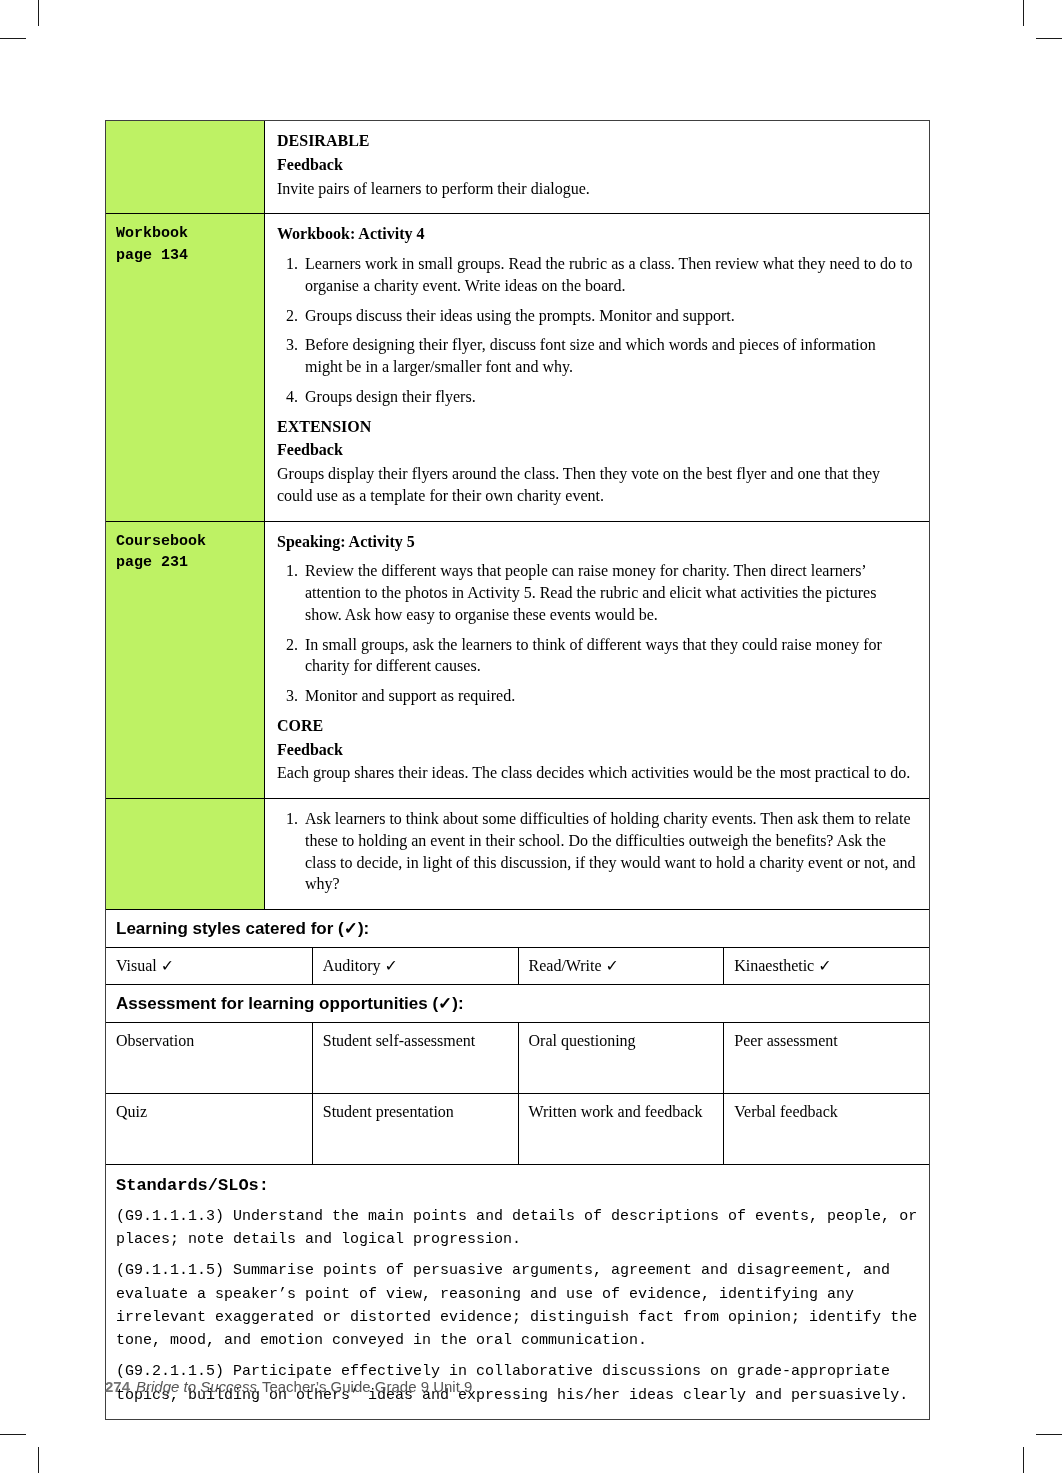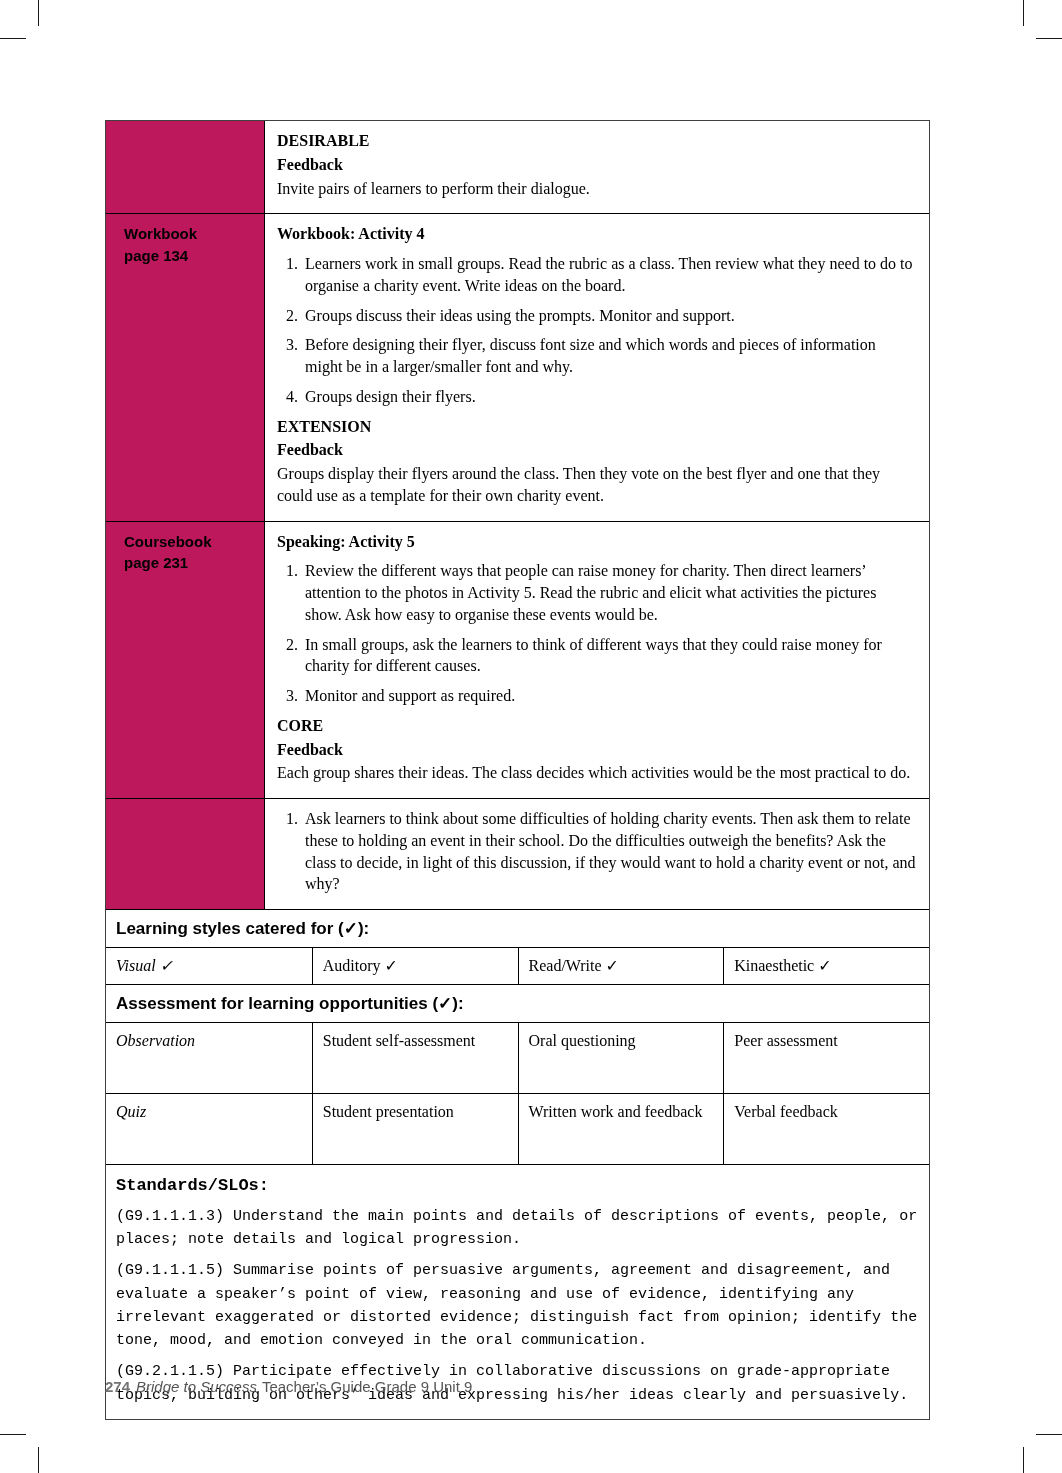--- a/index.html
+++ b/index.html
@@ -23,23 +23,23 @@
     position:absolute;
     left:105px; top:120px; width:825px;
     border:1px solid #404040;
     background:#fff;
   }
   .row { display:flex; border-top:1px solid #000; align-items:stretch; }
   .tbl > .row:first-child { border-top:none; }
 
   .lbl {
     flex:0 0 158px; width:158px;
-    background:#be185d;
-    padding:9px 18px;
-    font-family:Liberation Sans, sans-serif;
+    background:#bef264;
+    padding:9px 10px;
+    font-family:Liberation Mono, monospace;
     font-weight:bold; font-size:15px; line-height:1.45;
   }
   .cnt {
     flex:1; border-left:1px solid #000;
     padding:9px 12px 6px 12px;
     font-size:16px; line-height:1.36;
   }
   .cnt p { margin:0 0 8px 0; }
   .cnt p.tight { margin:0 0 2px 0; }
   .bh { font-weight:bold; }
@@ -61,21 +61,21 @@
     font-family:"Liberation Sans", sans-serif;
     font-weight:bold; font-size:17px;
   }
   .grid4 { display:flex; width:100%; }
   .g4c {
     flex:1 1 25%;
     border-left:1px solid #000;
     padding:7px 10px;
     font-size:16px; line-height:1.35;
   }
-  .g4c:first-child { border-left:none;font-style:italic; }
+  .g4c:first-child { border-left:none; }
   .styles-row .g4c { min-height:34px; }
   .assess-row .g4c { min-height:70px; }
 
   .standards {
     width:100%;
     padding:8px 10px 12px 10px;
     font-family:Liberation Mono, monospace;
     font-size:15px; line-height:1.55;
   }
   .standards .s-head { font-weight:bold; font-size:17px; margin:0 0 6px 0; }

